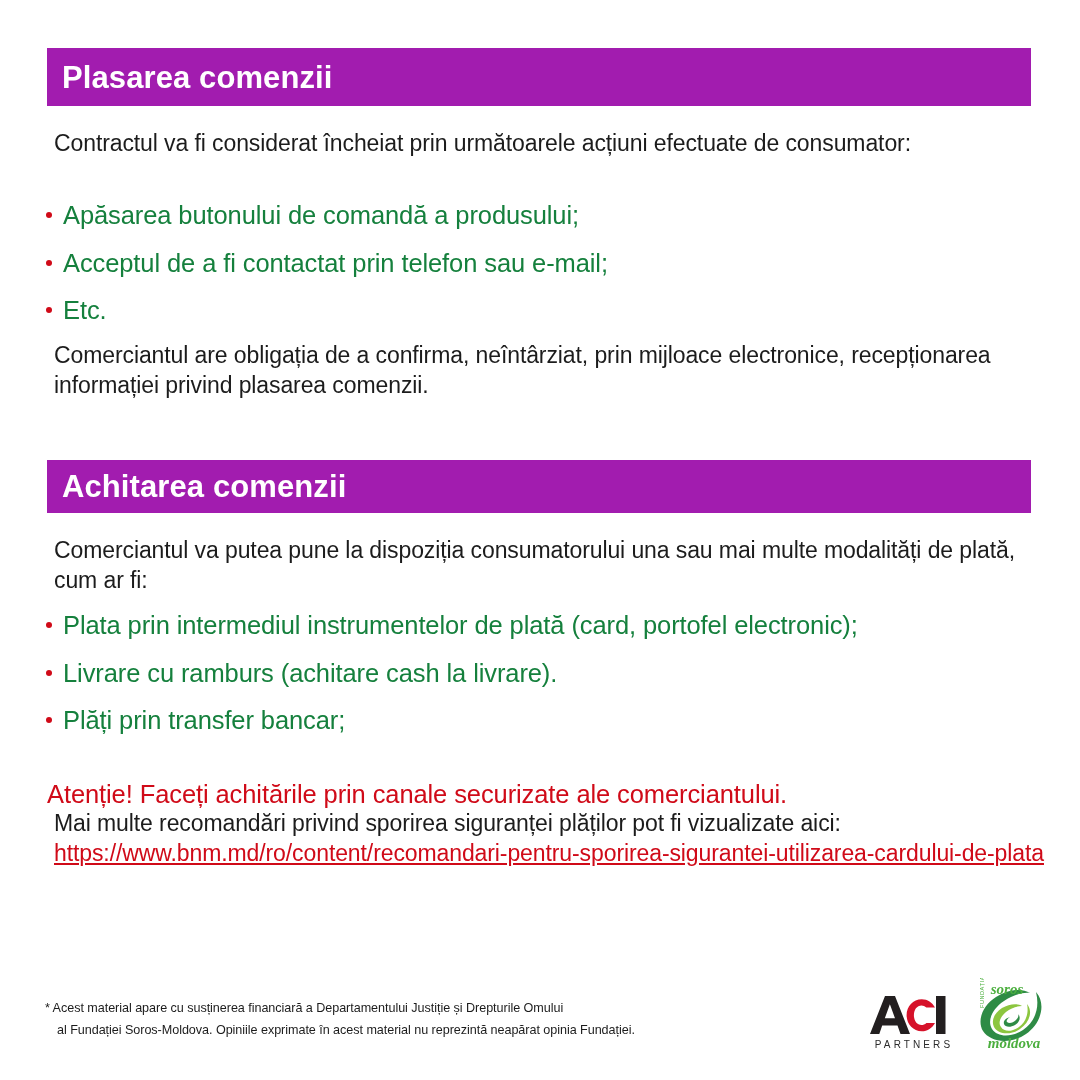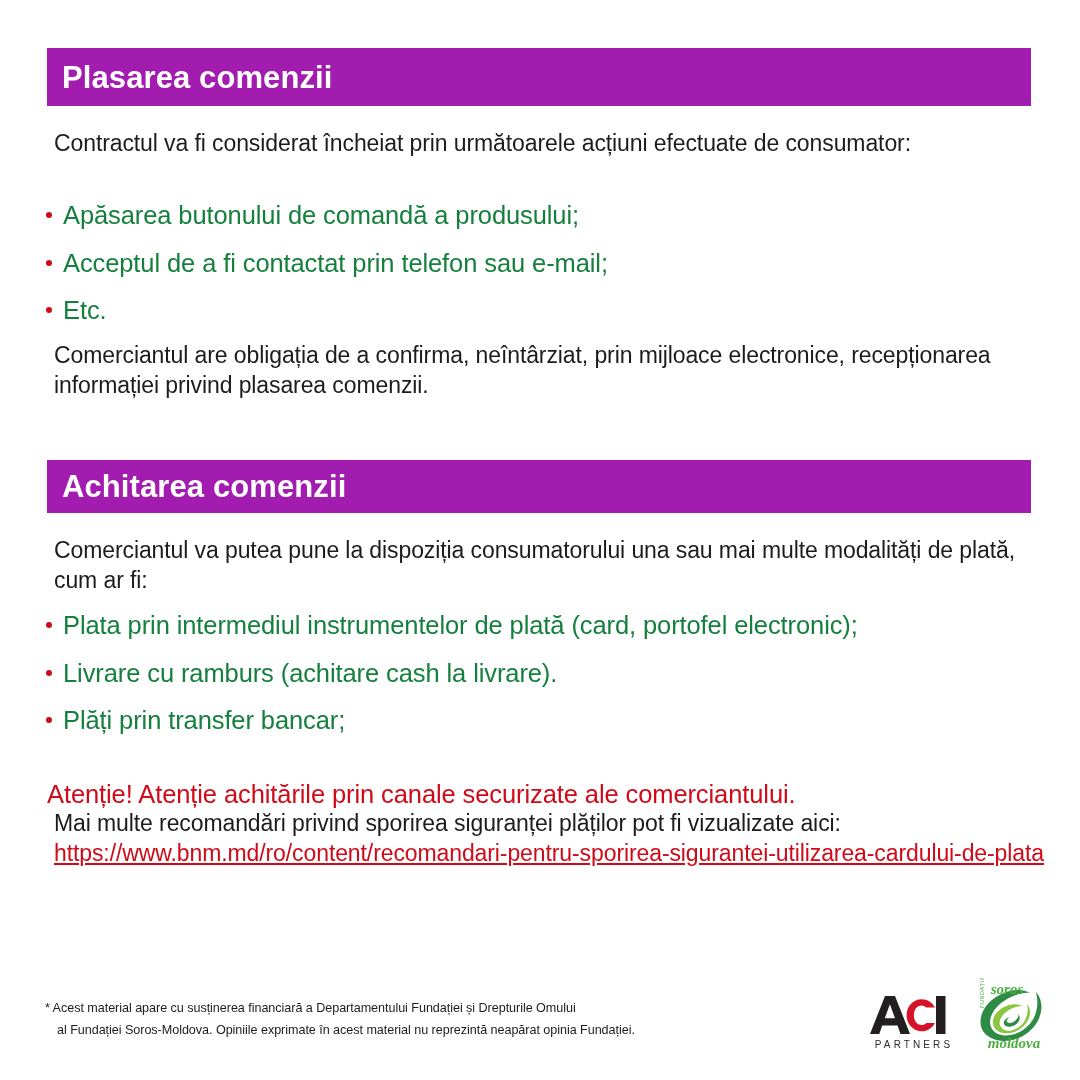--- a/index.html
+++ b/index.html
@@ -200,30 +200,30 @@
       <span>Livrare cu ramburs (achitare cash la livrare).</span>
     </li>
     <li>
       <span class="dot"></span>
       <span>Plăți prin transfer bancar;</span>
     </li>
   </ul>
 
   <div class="attention-line" id="attention">
     <span class="lead">Atenție!</span>
-    <span>Atenție achitările prin canale securizate ale comerciantului.</span>
+    <span>Faceți achitările prin canale securizate ale comerciantului.</span>
   </div>
 
   <div class="body-block" id="link-block">
     <p>Mai multe recomandări privind sporirea siguranței plăților pot fi vizualizate aici:</p>
     <a class="link-url" href="#">https://www.bnm.md/ro/content/recomandari-pentru-sporirea-sigurantei-utilizarea-cardului-de-plata</a>
   </div>
 
   <div class="footer-note">
-    <span class="line-1">* Acest material apare cu susținerea financiară a Departamentului Fundației și Drepturile Omului</span>
+    <span class="line-1">* Acest material apare cu susținerea financiară a Departamentului Justiție și Drepturile Omului</span>
     <span class="line-2">al Fundației Soros-Moldova. Opiniile exprimate în acest material nu reprezintă neapărat opinia Fundației.</span>
   </div>
 
   <div class="footer-logos">
 
     <div class="aci-logo">
       <div class="aci-mark">
         <svg viewBox="0 0 92 42" width="92" height="42" aria-hidden="true">
 
           <path d="M2 40 L17 2 L27 2 L42 40 L32.5 40 L29.5 31.5 L14.2 31.5 L11.3 40 Z

